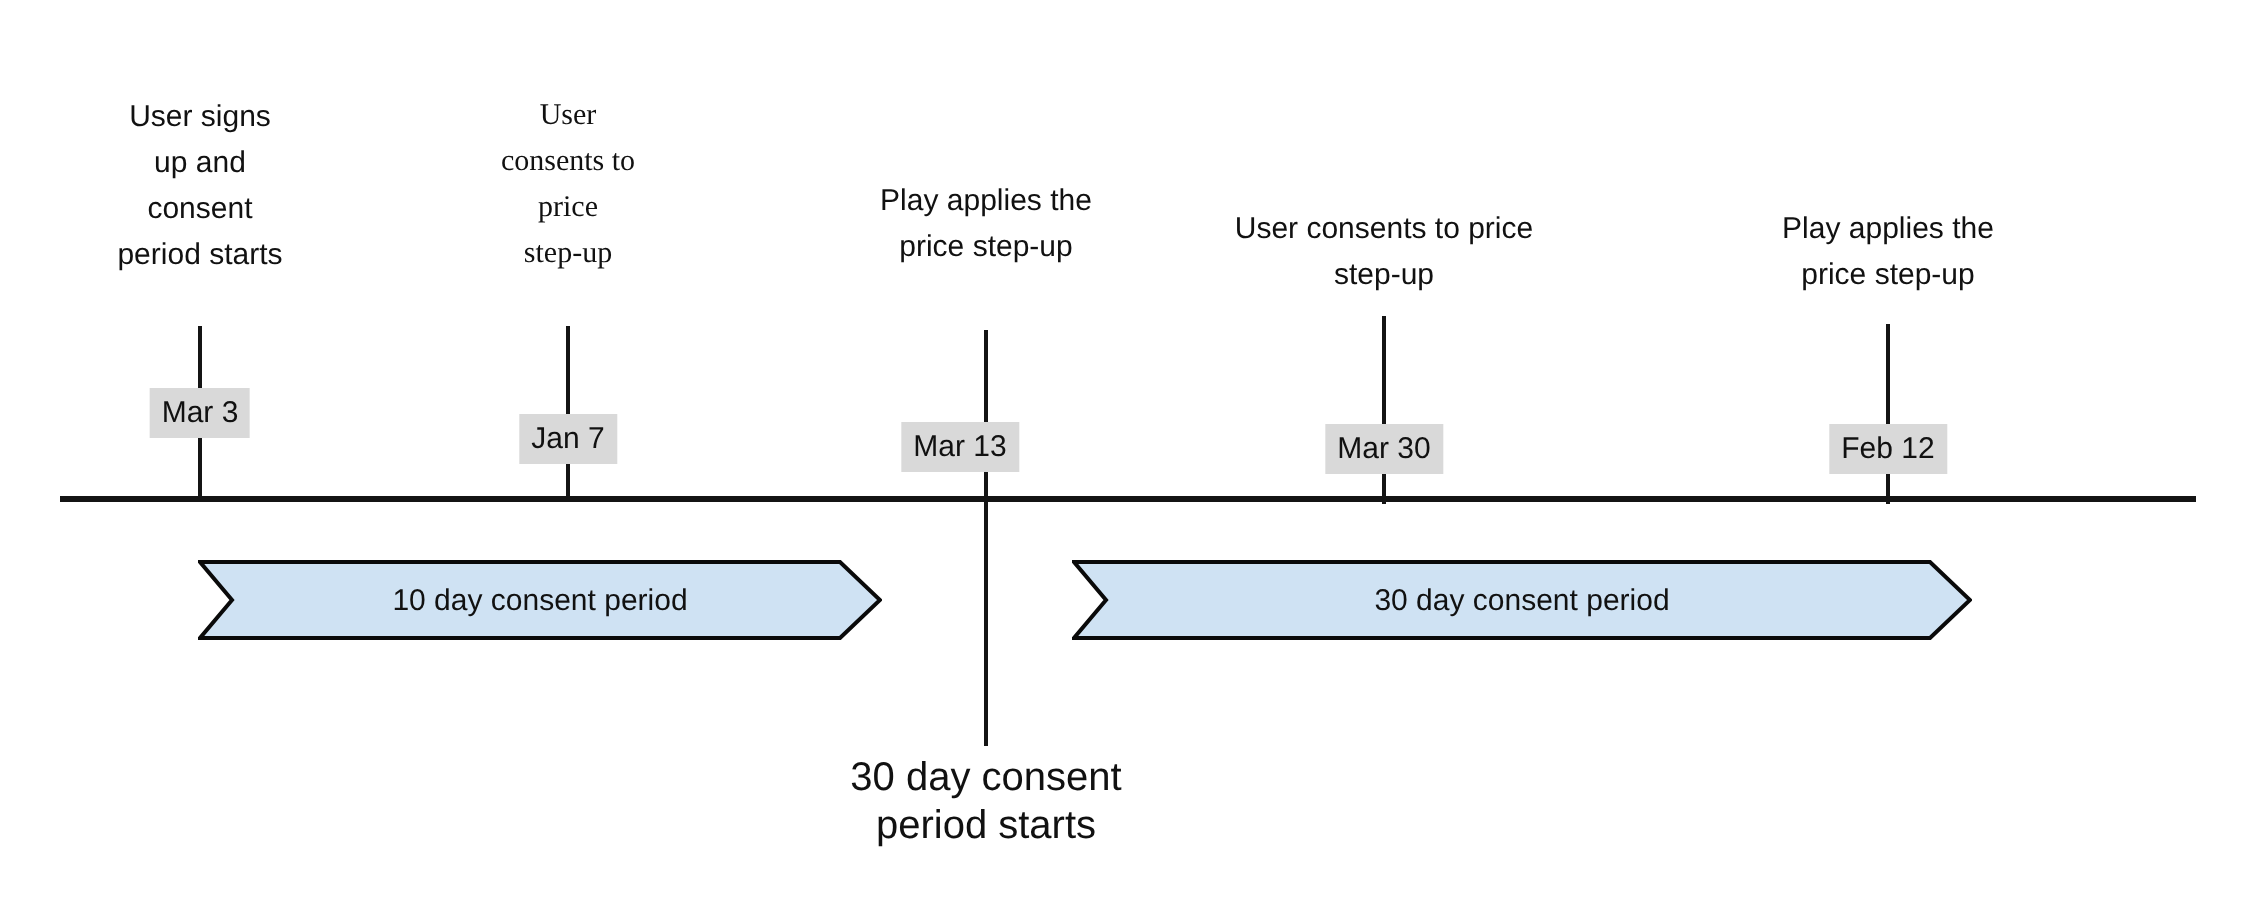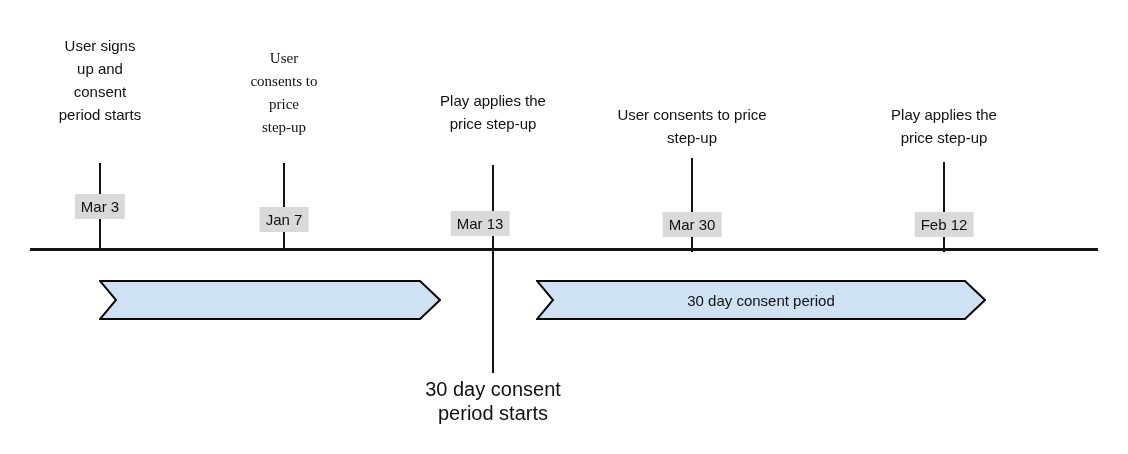--- a/index.html
+++ b/index.html
@@ -52,21 +52,21 @@
     font-size:20px;line-height:24px;white-space:pre-line;
   }
 </style>
 </head>
 <body>
 
 <div class="canvas">
 
   <div class="axis"></div>
 
-  <div class="event-label" style="left:35px;top:34px;width:130px;">User signs
+  <div class="event-label" style="left:35px;top:47px;width:130px;">User signs
 up and
 consent
 period starts</div>
   <div class="tick" style="left:99px;top:163px;height:88px;"></div>
   <div class="date-chip" style="left:100px;top:194px;text-align:center;">Mar 3</div>
 
   <div class="event-label" style="left:219px;top:47px;width:130px;font-family:Liberation Serif, serif;">User
 consents to
 price
 step-up</div>
@@ -84,20 +84,21 @@
   <div class="date-chip" style="left:692px;top:212px;">Mar 30</div>
 
   <div class="event-label" style="left:859px;top:103px;width:170px;">Play applies the
 price step-up</div>
   <div class="tick" style="left:943px;top:162px;height:90px;"></div>
   <div class="date-chip" style="left:944px;top:212px;">Feb 12</div>
 
   <svg class="banner-svg" style="left:99px;top:280px;" width="342" height="40" viewBox="0 0 342 40">
     <polygon points="1,1 321,1 341,20 321,39 1,39 17,20" fill="#cfe2f3"></polygon>
   </svg>
+  <div class="banner-label" style="left:115px;top:280px;width:310px;height:40px;">10 day consent period</div>
 
   <svg class="banner-svg" style="left:536px;top:280px;" width="450" height="40" viewBox="0 0 450 40">
     <polygon points="1,1 429,1 449,20 429,39 1,39 17,20" fill="#cfe2f3"></polygon>
   </svg>
   <div class="banner-label" style="left:552px;top:280px;width:418px;height:40px;">30 day consent period</div>
 
   <div class="annotation">30 day consent
 period starts</div>
 
 </div>

